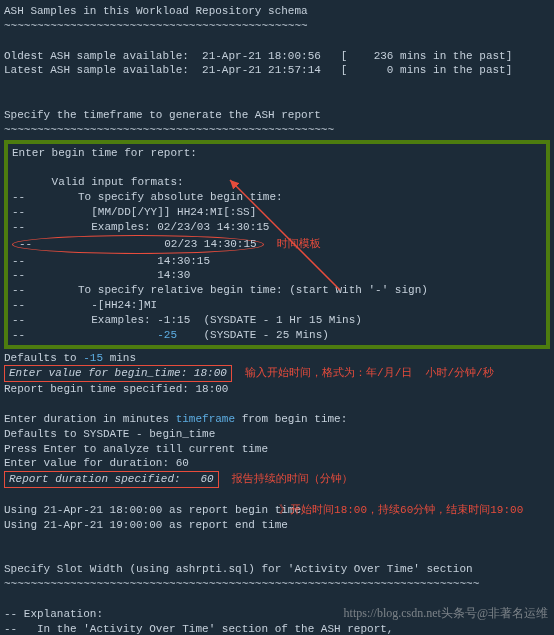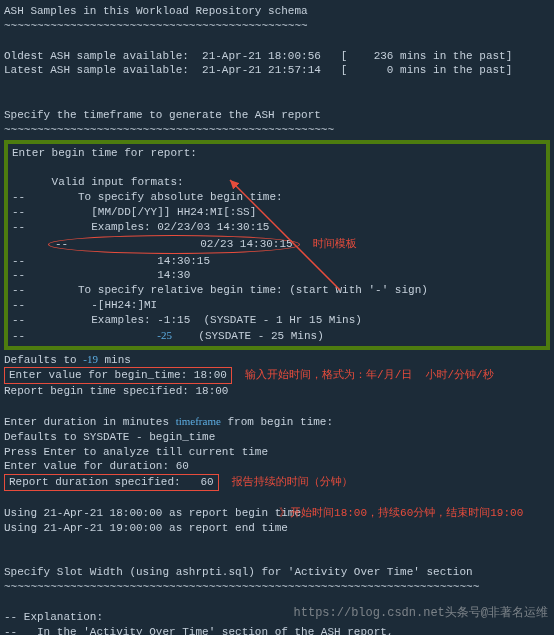--- a/index.html
+++ b/index.html
@@ -9,46 +9,46 @@
       color: #c5d0db;
       font-family: "Courier New", monospace;
       font-size: 11px;
       line-height: 1.35;
       width: 554px;
       box-sizing: border-box;
       overflow: hidden;
     }
     .term-line { white-space: pre; }
     .dashes { white-space: pre; }
-    .cyan { color: #5dade2; font-family: Liberation Serif, serif; }
+    .cyan { color: #5dade2; }
     .box-blue {
       border: 4px solid #4d7c0f;
       padding: 2px 4px;
       margin: 2px 0;
     }
     .box-red {
       border: 1px solid #e74c3c;
       display: inline-block;
       padding: 0 4px;
+      font-style: italic;
     }
     .ellipse-red {
       border: 1px solid #e74c3c;
       border-radius: 50%;
       display: inline-block;
       padding: 1px 6px;
-      margin-left: 36px;
     }
     .annotation { color: #e74c3c; }
     .watermark {
       position: absolute;
       bottom: 14px;
       right: 6px;
       color: rgba(200,200,200,0.55);
       font-size: 12px;
-      font-family: Liberation Mono, monospace;
+      font-family: Liberation Serif, serif;
     }
     svg.arrow {
       position: absolute;
       pointer-events: none;
     }
   </style>
 </head>
 <body>
 
 <div>
@@ -70,21 +70,21 @@
     <div class="term-line"><span>--          Examples: 02/23/03 14:30:15</span></div>
     <div class="term-line"><span class="ellipse-red" style="border-color:#e74c3c;"><span>--                    02/23 14:30:15</span></span>&nbsp;&nbsp;<span class="annotation">时间模板</span></div>
     <div class="term-line">--                    14:30:15</div>
     <div class="term-line">--                    14:30</div>
     <div class="term-line">--        To specify relative begin time: (start with '-' sign)</div>
     <div class="term-line">--          -[HH24:]MI</div>
     <div class="term-line">--          Examples: -1:15  (SYSDATE - 1 Hr 15 Mins)</div>
     <div class="term-line"><span>--                    </span><span class="cyan">-25</span><span>    (SYSDATE - 25 Mins)</span></div>
   </div>
 
-  <div class="term-line"><span>Defaults to </span><span class="cyan">-19</span><span> mins</span></div>
+  <div class="term-line"><span>Defaults to </span><span class="cyan">-15</span><span> mins</span></div>
   <div class="term-line"><span class="box-red">Enter value for begin_time: 18:00</span>&nbsp;&nbsp;<span class="annotation">输入开始时间，格式为：年/月/日  小时/分钟/秒</span></div>
   <div class="term-line">Report begin time specified: 18:00</div>
   <br>
   <div class="term-line"><span>Enter duration in minutes </span><span class="cyan">timeframe</span><span> from begin time:</span></div>
   <div class="term-line">Defaults to SYSDATE - begin_time</div>
   <div class="term-line">Press Enter to analyze till current time</div>
   <div class="term-line">Enter value for duration: 60</div>
   <div class="term-line"><span class="box-red">Report duration specified:   60</span>&nbsp;&nbsp;<span class="annotation">报告持续的时间（分钟）</span></div>
   <br>
   <div class="term-line"><span>Using 21-Apr-21 18:00:00 as report begin time</span><span class="annotation" style="margin-left:-36px;padding-left:14px;">》开始时间18:00，持续60分钟，结束时间19:00</span></div>

